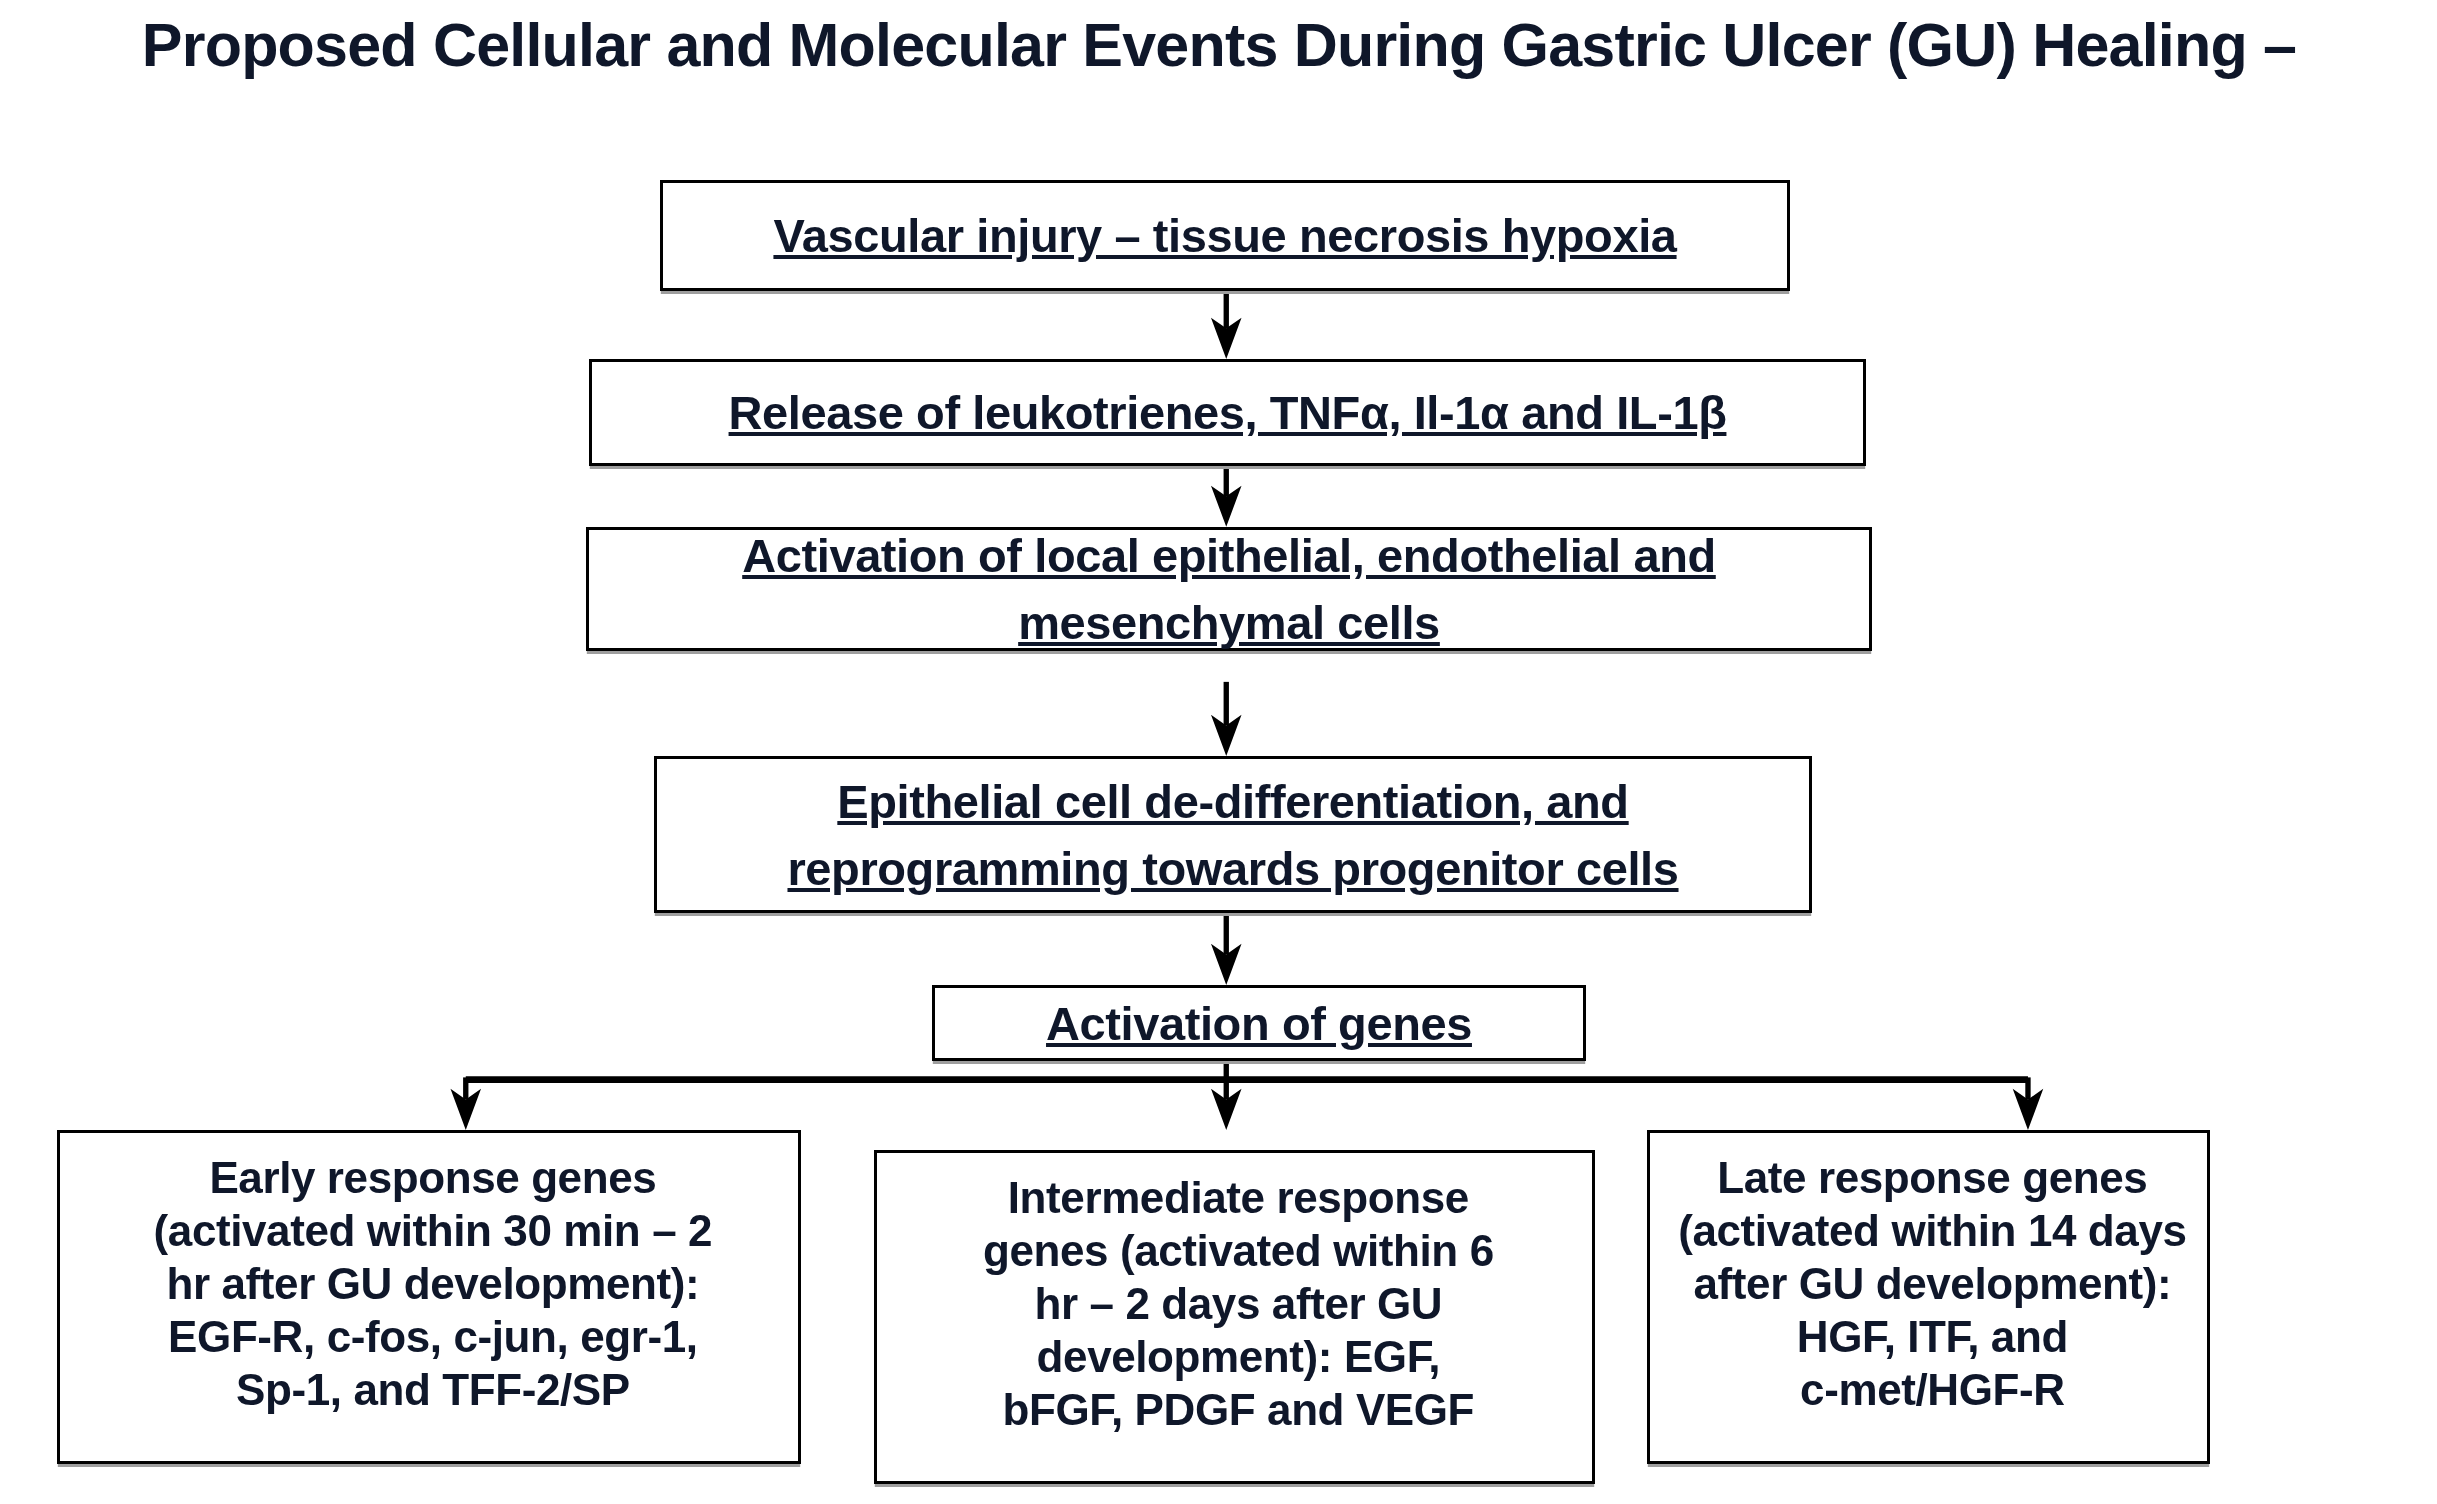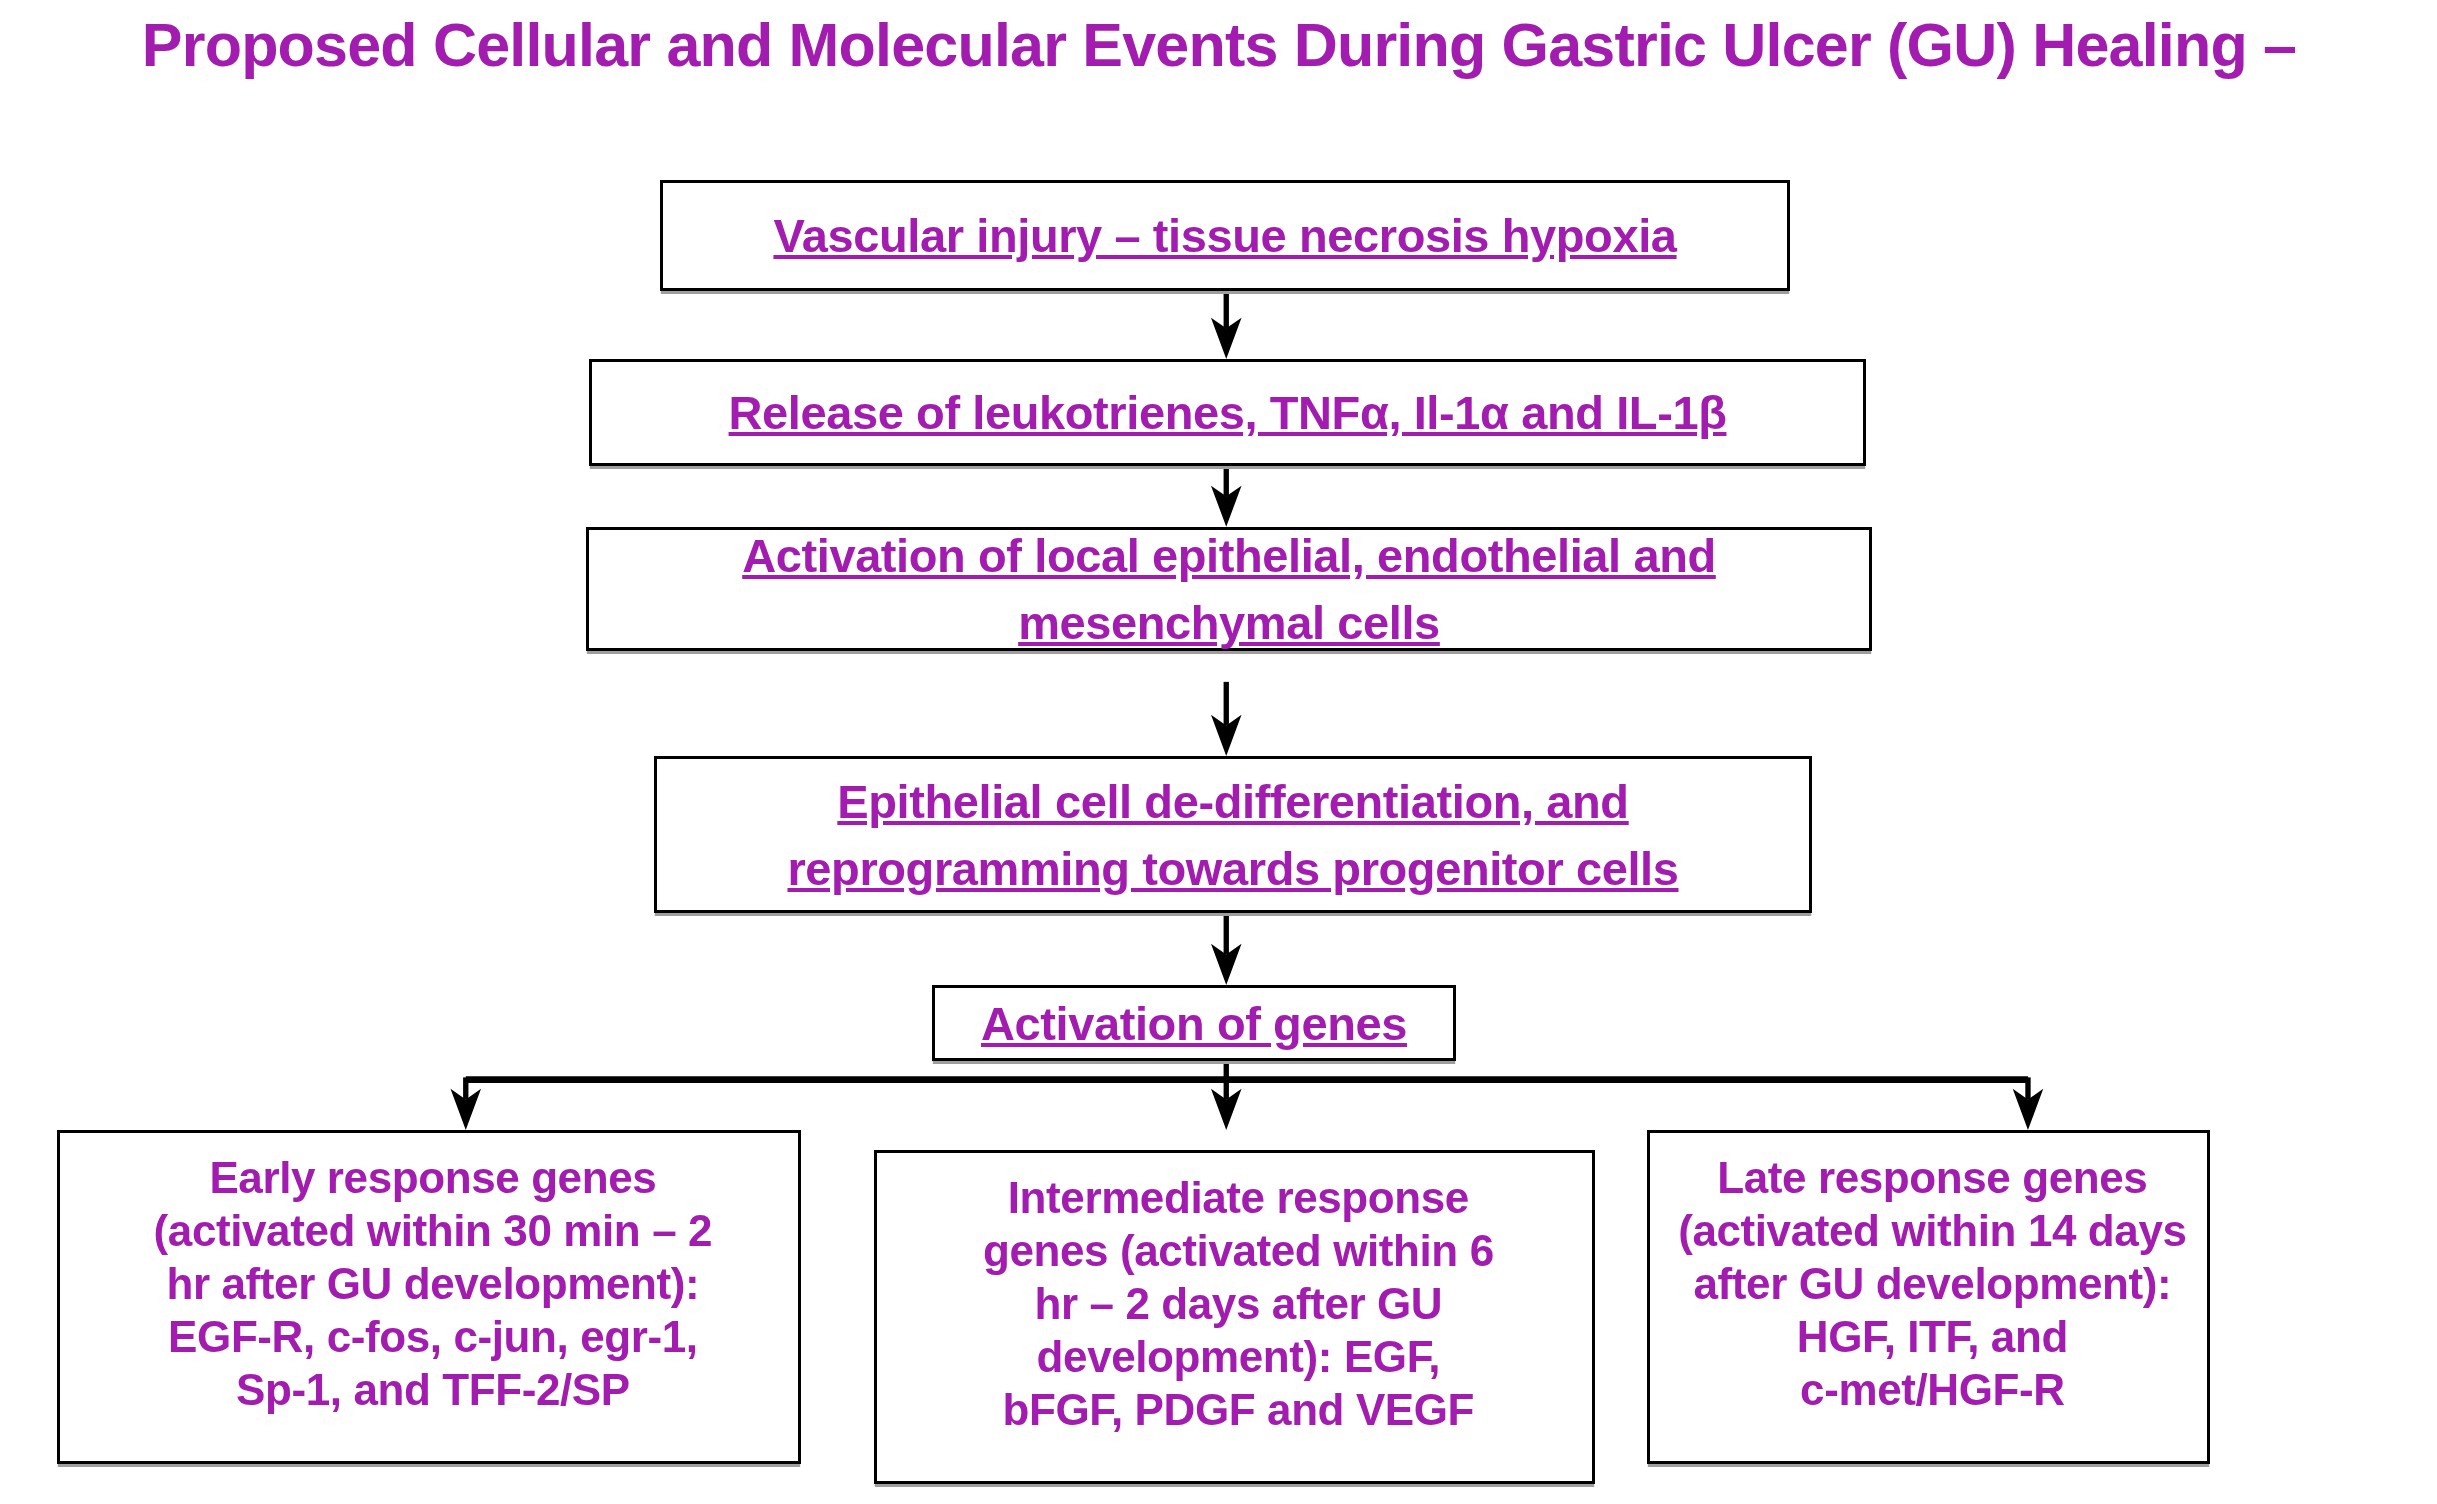--- a/index.html
+++ b/index.html
@@ -5,21 +5,21 @@
   html, body {
     margin: 0;
     padding: 0;
     background: #ffffff;
   }
   #canvas {
     position: relative;
     width: 2438px;
     height: 1505px;
     background: #ffffff;
-    color: #a21caf;
+    color: #0f172a;
     font-family: "Liberation Sans", "DejaVu Sans", sans-serif;
     font-weight: 700;
     overflow: hidden;
   }
   .title-block {
     position: absolute;
     left: 0;
     top: 7.6px;
     width: 2438px;
     text-align: center;
@@ -45,21 +45,21 @@
     text-align: center;
     font-size: 47px;
     line-height: 67px;
     letter-spacing: -0.4px;
     text-decoration: underline;
   }
   #box-vascular        { left: 660px;  top: 180px;  width: 1130px; height: 111px; }
   #box-release         { left: 589px;  top: 359px;  width: 1277px; height: 107px; }
   #box-activation-cells{ left: 586px;  top: 527px;  width: 1286px; height: 124px; }
   #box-dedifferentiation{ left: 654px; top: 756px;  width: 1158px; height: 157px; }
-  #box-activation-genes{ left: 932px; top: 985px; width: 524px;  height: 76px; line-height: 53px; text-align: right; }
+  #box-activation-genes{ left: 932px; top: 985px; width: 654px;  height: 76px; line-height: 53px; text-align: right; }
   .bbox {
     position: absolute;
     box-sizing: border-box;
     top: 1130px;
     height: 334px;
     background: #ffffff;
     border: 3.8px solid #000000;
     box-shadow: 0 3.8px 0 -0.8px #9e9e9e;
     padding: 18.3px 15.3px 0 23px;
     text-align: center;

